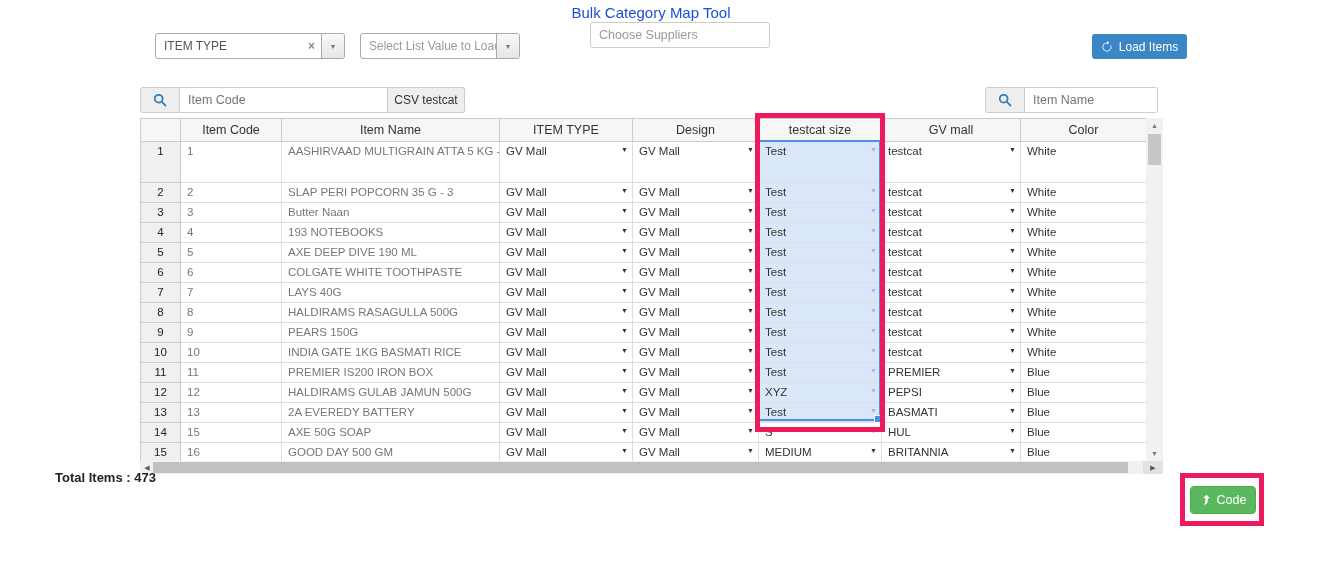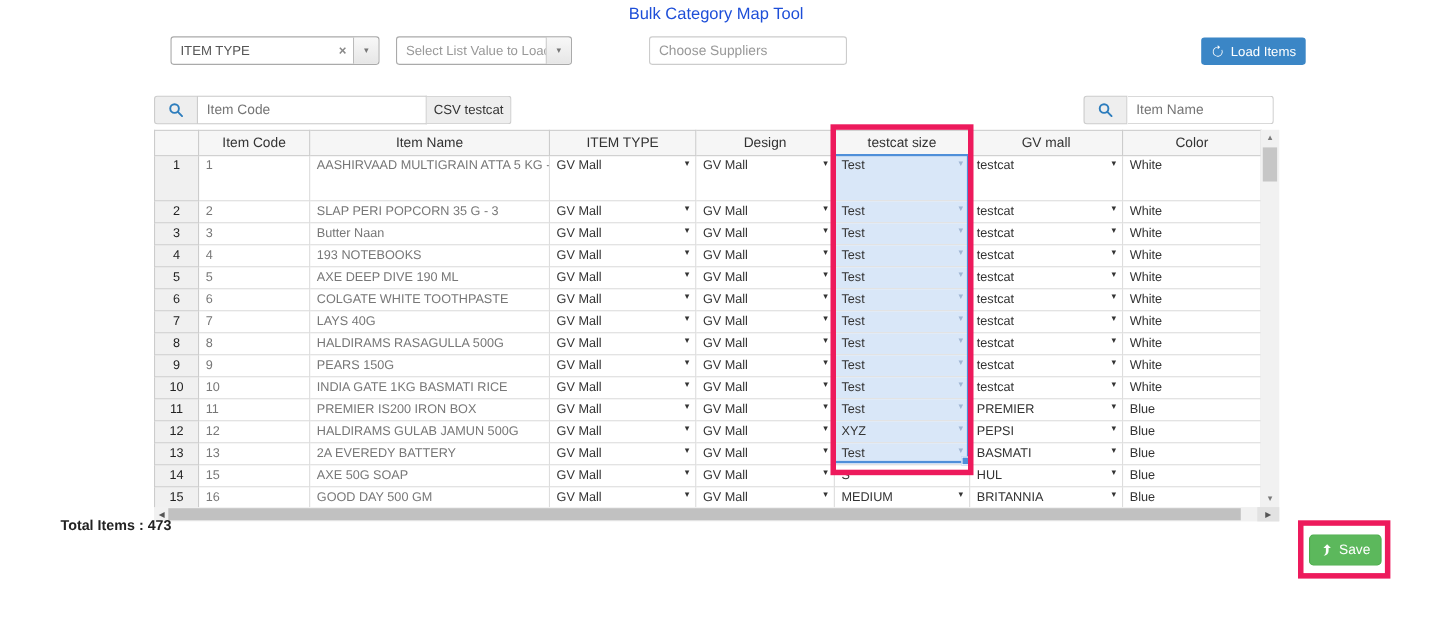--- a/index.html
+++ b/index.html
@@ -13,21 +13,21 @@
   .combo1{left:155px;top:33px;width:190px;}
   .combo2{left:360px;top:33px;width:160px;}
   .combo-text{flex:1;padding:0 8px;font-size:12px;color:#555;white-space:nowrap;overflow:hidden;}
   .combo2 .combo-text{color:#999;}
   .combo-clear{color:#888;font-size:12px;font-weight:bold;padding:0 6px;}
   .combo-toggle{width:22px;align-self:stretch;border-left:1px solid #aaa;background:linear-gradient(#f8f8f8,#e6e6e6);display:flex;align-items:center;justify-content:center;border-radius:0 3px 3px 0;}
   .tri-down{font-size:7px;color:#777;line-height:1;}
 
   .txt{position:absolute;height:26px;width:180px;border:1px solid #ccc;border-radius:3px;box-sizing:border-box;padding:0 8px;font-size:12.5px;color:#333;font-family:inherit;outline:none;}
   .txt::placeholder{color:#999;}
-  .suppliers{left:590px;top:33px;}
+  .suppliers{left:590px;top:22px;}
   .manufacturers{left:793px;top:33px;}
 
   .load-btn{position:absolute;left:1060px;top:34px;width:95px;height:25px;background:var(--load-blue,#3b86c6);color:#fff;border:none;border-radius:3px;font-size:12px;display:flex;align-items:center;justify-content:center;gap:6px;cursor:pointer;font-family:inherit;margin-left:32px;}
 
   
   .igroup{position:absolute;top:87px;height:26px;display:flex;}
   .ig-left{left:140px;}
   .ig-right{left:985px;}
   .addon{width:40px;box-sizing:border-box;background:#eee;border:1px solid #ccc;display:flex;align-items:center;justify-content:center;border-radius:3px 0 0 3px;}
   .ig-input{box-sizing:border-box;border:1px solid #ccc;border-left:none;padding:0 8px;font-size:12.5px;color:#333;font-family:inherit;outline:none;height:26px;}
@@ -324,19 +324,19 @@
   </div>
 
   <div class="total">Total Items : 473</div>
 
   <button class="save-btn">
     <span style="display:flex;">
       <svg width="13" height="13" viewBox="0 0 16 16">
           <path fill="#fff" d="M8 1l4.2 4.2H9.6v3.2c0 3-2 4.7-5.6 5.4 2-1.6 2.6-3.1 2.6-5.4V5.2H3.8z"></path>
         </svg>
     </span>
-    <span>Save</span>
+    <span>Code</span>
   </button>
 
   <div class="annot annot-col"></div>
   <div class="annot annot-save"></div>
 
 </div>
 
 </body></html>

